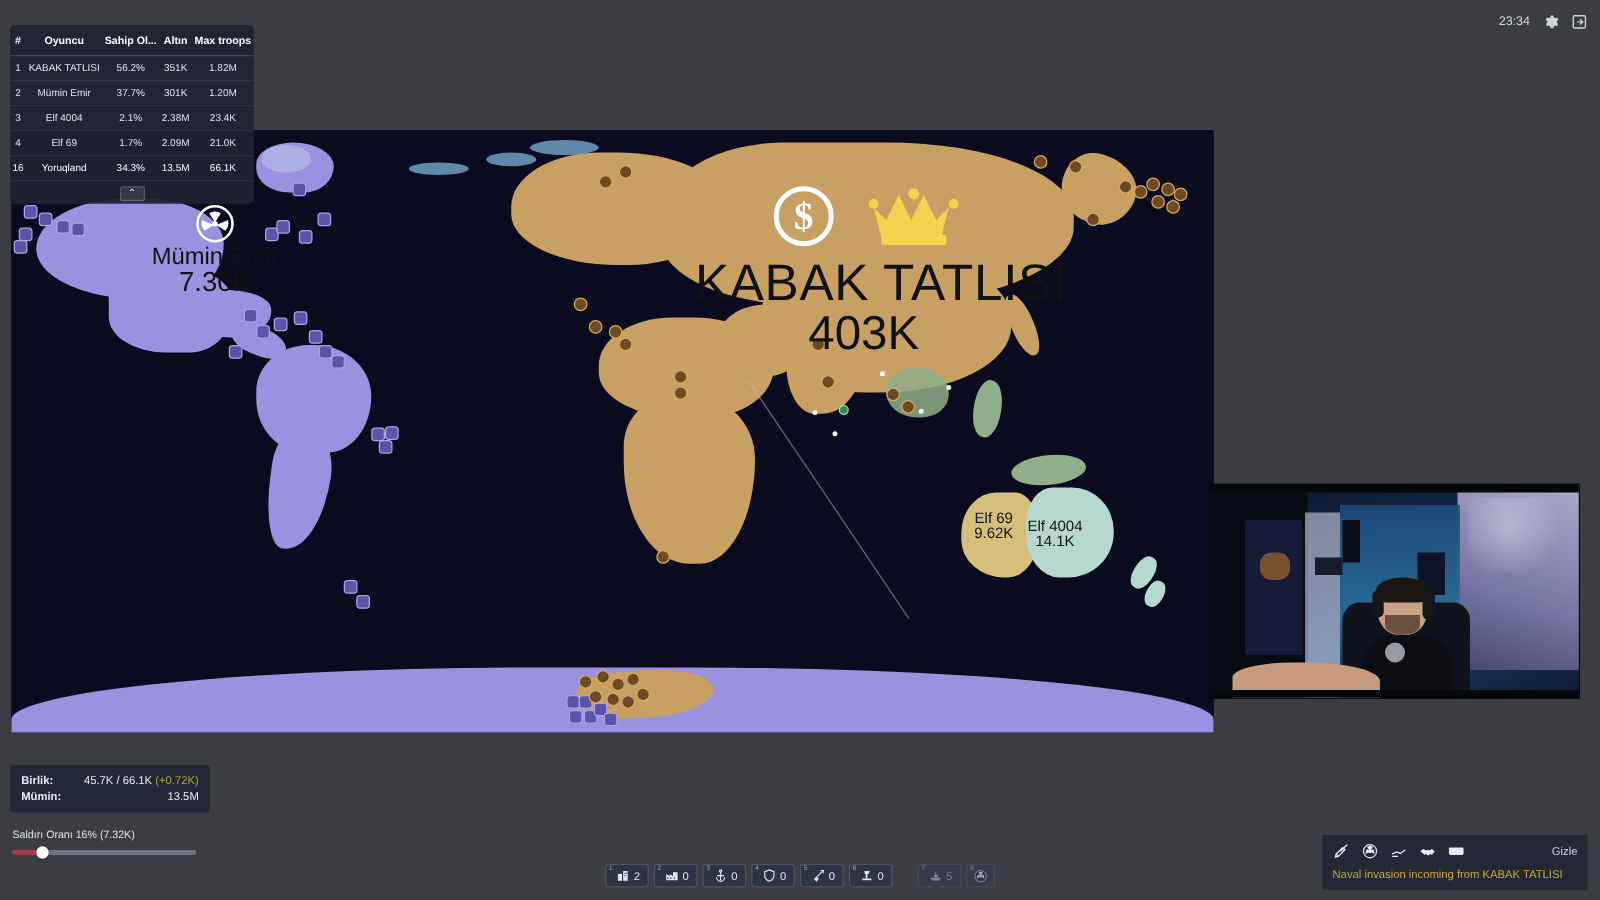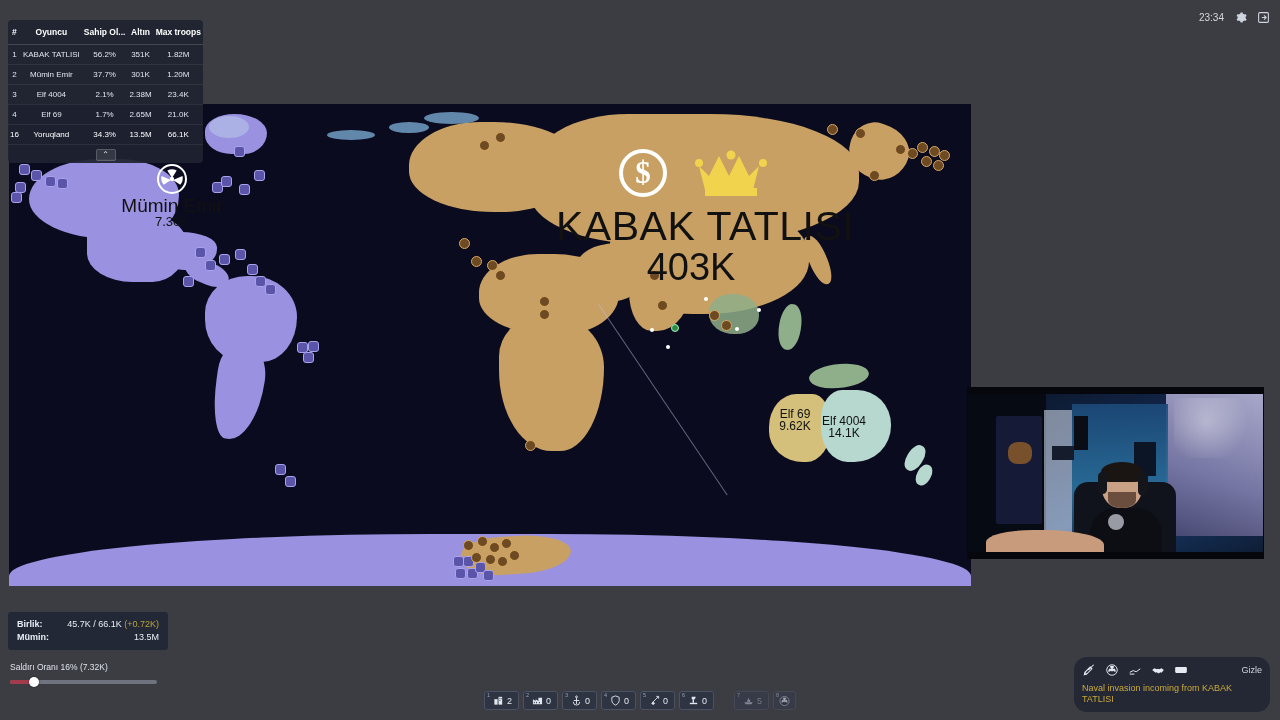--- a/index.html
+++ b/index.html
@@ -91,21 +91,21 @@
   .nation{
     position:absolute;text-align:center;color:#111;line-height:1.02;
     font-weight:400;pointer-events:none;white-space:nowrap;
   }
   .nation .n-name{display:block;}
   .nation .n-troops{display:block;}
 
   .nation.big .n-name{font-size:41px;letter-spacing:.5px;}
   .nation.big .n-troops{font-size:38px;}
   .nation.mid .n-name{font-size:19px;}
-  .nation.mid .n-troops{font-size:13px;}
+  .nation.mid .n-troops{font-size:22px;}
   .nation.small .n-name{font-size:12px;}
   .nation.small .n-troops{font-size:12px;}
 
   
   .crown{position:absolute;width:72px;height:52px;}
   .coin{position:absolute;width:48px;height:48px;border:4px solid #fff;
         border-radius:50%;display:flex;align-items:center;justify-content:center;
         color:#fff;font-size:31px;font-weight:700;font-family:"Liberation Serif",serif;}
   .radiate{position:absolute;width:30px;height:30px;border:2px solid #fff;
         border-radius:50%;display:flex;align-items:center;justify-content:center;}
@@ -180,22 +180,22 @@
           background:#2e3442;border:1px solid #4a5264;border-radius:3px;
           padding:3px 6px 3px 8px;height:19px;color:#e3e7f0;font-size:9px;cursor:pointer;}
   .tb-btn .num{font-size:9px;}
   .tb-btn .key{position:absolute;left:2px;top:0px;font-size:5.5px;color:#98a0b4;}
   .tb-btn.dim{background:#353b49;border-color:#474d5c;color:#848b9c;opacity:.75;}
   .tb-btn.icon-only{padding:3px 5px;}
   .tb-gap{width:12px;}
   .gl{width:11px;height:11px;display:inline-flex;align-items:center;justify-content:center;}
 
   
-  .events{position:absolute;right:10px;bottom:8px;width:196px;
-          background:rgba(34,39,51,.94);border-radius:13px;padding:6px 8px 7px 8px;z-index:40;}
+  .events{position:absolute;right:10px;bottom:8px;width:212px;
+          background:rgba(34,39,51,.94);border-radius:0;padding:6px 8px 7px 8px;z-index:40;}
   .ev-row{display:flex;align-items:center;gap:9px;}
   .ev-icon{width:14px;height:14px;display:inline-flex;align-items:center;
            justify-content:center;color:#e6eaf3;cursor:pointer;}
   .ev-hide{margin-left:auto;font-size:9px;color:#cfd4e0;cursor:pointer;}
   .ev-msg{margin-top:6px;font-size:9px;color:#c9a93c;line-height:1.2;}
 
   
   .webcam{position:absolute;left:967px;top:387px;width:297px;height:172px;
           background:#090c16;overflow:hidden;z-index:35;border:1px solid #05070d;}
   .cam-layer{position:absolute;}
@@ -379,21 +379,21 @@
             <td class="col-rank">3</td>
             <td class="col-name">Elf 4004</td>
             <td class="col-own">2.1%</td>
             <td class="col-gold">2.38M</td>
             <td class="col-troops">23.4K</td>
           </tr>
           <tr>
             <td class="col-rank">4</td>
             <td class="col-name">Elf 69</td>
             <td class="col-own">1.7%</td>
-            <td class="col-gold">2.65M</td>
+            <td class="col-gold">2.09M</td>
             <td class="col-troops">21.0K</td>
           </tr>
           <tr class="me">
             <td class="col-rank">16</td>
             <td class="col-name">Yoruqland</td>
             <td class="col-own">34.3%</td>
             <td class="col-gold">13.5M</td>
             <td class="col-troops">66.1K</td>
           </tr>
         </tbody>

